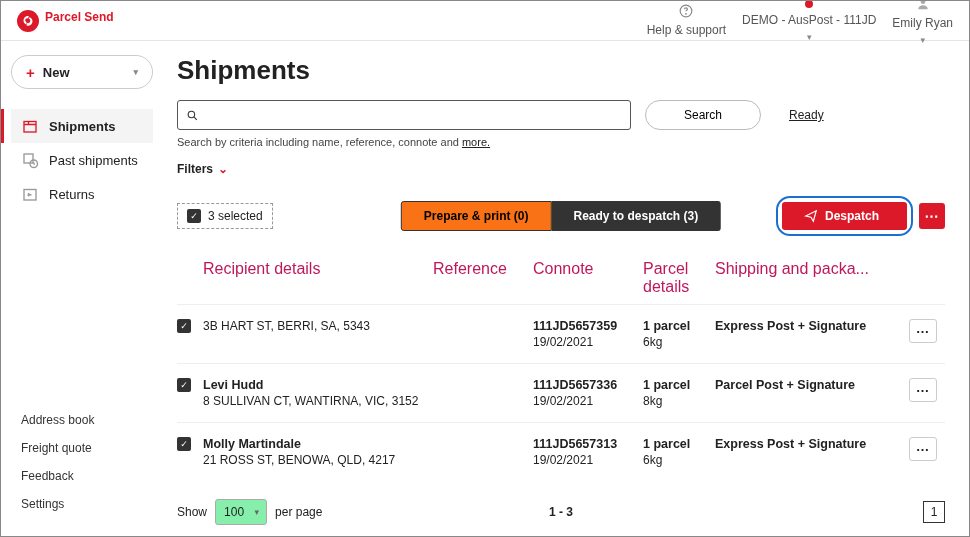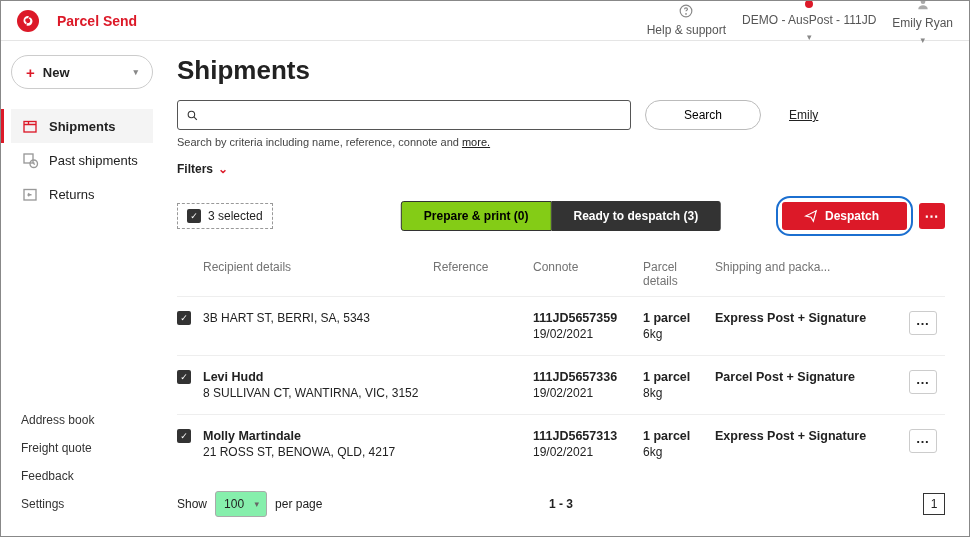--- a/index.html
+++ b/index.html
@@ -1,21 +1,21 @@
 <!DOCTYPE html>
 <html><head>
 <meta charset="utf-8">
 <style>
   * { box-sizing: border-box; margin: 0; padding: 0; }
   body { font-family: -apple-system, BlinkMacSystemFont, "Segoe UI", Arial, sans-serif; font-size: 13px; color: #222; background: #fff; }
   .frame { border: 1px solid #888; width: 970px; height: 537px; display: flex; flex-direction: column; overflow: hidden; }
   
   
   .topbar { display: flex; align-items: center; padding: 8px 16px; border-bottom: 1px solid #e5e5e5; height: 40px; }
-  .logo { display: flex; align-items: center; gap: 18px; font-weight: 600; font-size: 14px; color: #dc1928; }
+  .logo { display: flex; gap: 6px; font-weight: 600; font-size: 12px; color: #dc1928; }
   .logo-circle { width: 22px; height: 22px; border-radius: 50%; background: #dc1928; display: flex; align-items: center; justify-content: center; }
   .logo-circle svg { width: 12px; height: 12px; }
   .topbar-spacer { flex: 1; }
   .topbar-item { display: flex; align-items: center; gap: 5px; font-size: 12px; color: #555; margin-left: 16px; cursor: pointer; flex-direction: column; }
   .dot-red { width: 8px; height: 8px; border-radius: 50%; background: #dc1928; }
   .chev { font-size: 9px; color: #888; }
 
   
   .body { flex: 1; display: flex; overflow: hidden; }
   .sidebar { width: 162px; padding: 14px 10px; display: flex; flex-direction: column; }
@@ -44,28 +44,28 @@
   .filters { font-size: 12px; font-weight: 600; margin-top: 14px; display: flex; align-items: center; gap: 5px; cursor: pointer; }
   .filters .chev-down { color: #dc1928; font-size: 12px; }
 
   
   .actionbar { display: flex; align-items: center; margin-top: 20px; gap: 0; }
   .sel-box { border: 1px dashed #999; padding: 5px 9px; display: flex; align-items: center; gap: 7px; font-size: 12px; }
   .chk { width: 14px; height: 14px; background: #333; border-radius: 2px; display: flex; align-items: center; justify-content: center; color: #fff; font-size: 9px; }
   .segment { display: flex; margin-left: auto; margin-right: auto; position: absolute; left: 50%; transform: translateX(-50%); }
   .actionbar { position: relative; }
   .seg-btn { height: 30px; padding: 0 22px; font-size: 12px; font-weight: 600; border: 1px solid #333; cursor: pointer; }
-  .seg-btn.left { border-radius: 3px 0 0 3px; background: #84cc16; }
+  .seg-btn.left { border-radius: 3px 0 0 3px; background: #f97316; }
   .seg-btn.right { border-radius: 0 3px 3px 0; background: #333; color: #fff; border-left: none; }
   .right-actions { margin-left: auto; display: flex; align-items: center; gap: 8px; border: 2px solid #1b6fd0; border-radius: 14px; padding: 4px; }
   .despatch-btn { background: #dc1928; color: #fff; border: none; border-radius: 3px; height: 28px; padding: 0 28px 0 22px; font-size: 12px; font-weight: 600; display: flex; align-items: center; gap: 7px; cursor: pointer; }
   .icon-btn { width: 26px; height: 26px; border-radius: 3px; background: #dc1928; color: #fff; display: flex; align-items: center; justify-content: center; font-weight: 700; font-size: 14px; letter-spacing: 1px; cursor: pointer; margin-left: 6px; }
 
   
-  .thead { display: flex; margin-top: 24px; font-size: 12px; color: #737373; padding: 0 0 8px 0; }
+  .thead { display: flex; margin-top: 24px; font-size: 16px; color: #be185d; padding: 0 0 8px 0; }
   .col-chk { width: 26px; }
   .col-recip { width: 230px; }
   .col-ref { width: 100px; }
   .col-conn { width: 110px; }
   .col-parcel { width: 72px; }
   .col-ship { flex: 1; }
   .col-act { width: 36px; }
 
   
   .row { display: flex; padding: 14px 0; border-top: 1px solid #eee; font-size: 12px; align-items: flex-start; }
@@ -163,21 +163,21 @@
       <h1>Shipments</h1>
 
       <div class="searchrow">
         <div class="searchbox">
           <svg viewBox="0 0 24 24" fill="none" stroke="currentColor" stroke-width="2">
               <circle cx="10" cy="10" r="6"></circle>
               <path d="M20 20l-5-5"></path>
             </svg>
         </div>
         <button class="search-btn">Search</button>
-        <span class="clear-link">Emily</span>
+        <span class="clear-link">Ready</span>
       </div>
       <div class="search-hint">
         <span>Search by criteria including name, reference, connote and </span><a>more.</a>
       </div>
       <div class="filters">
         <span>Filters</span>
         <span class="chev-down">⌄</span>
       </div>
 
       <div class="actionbar">

